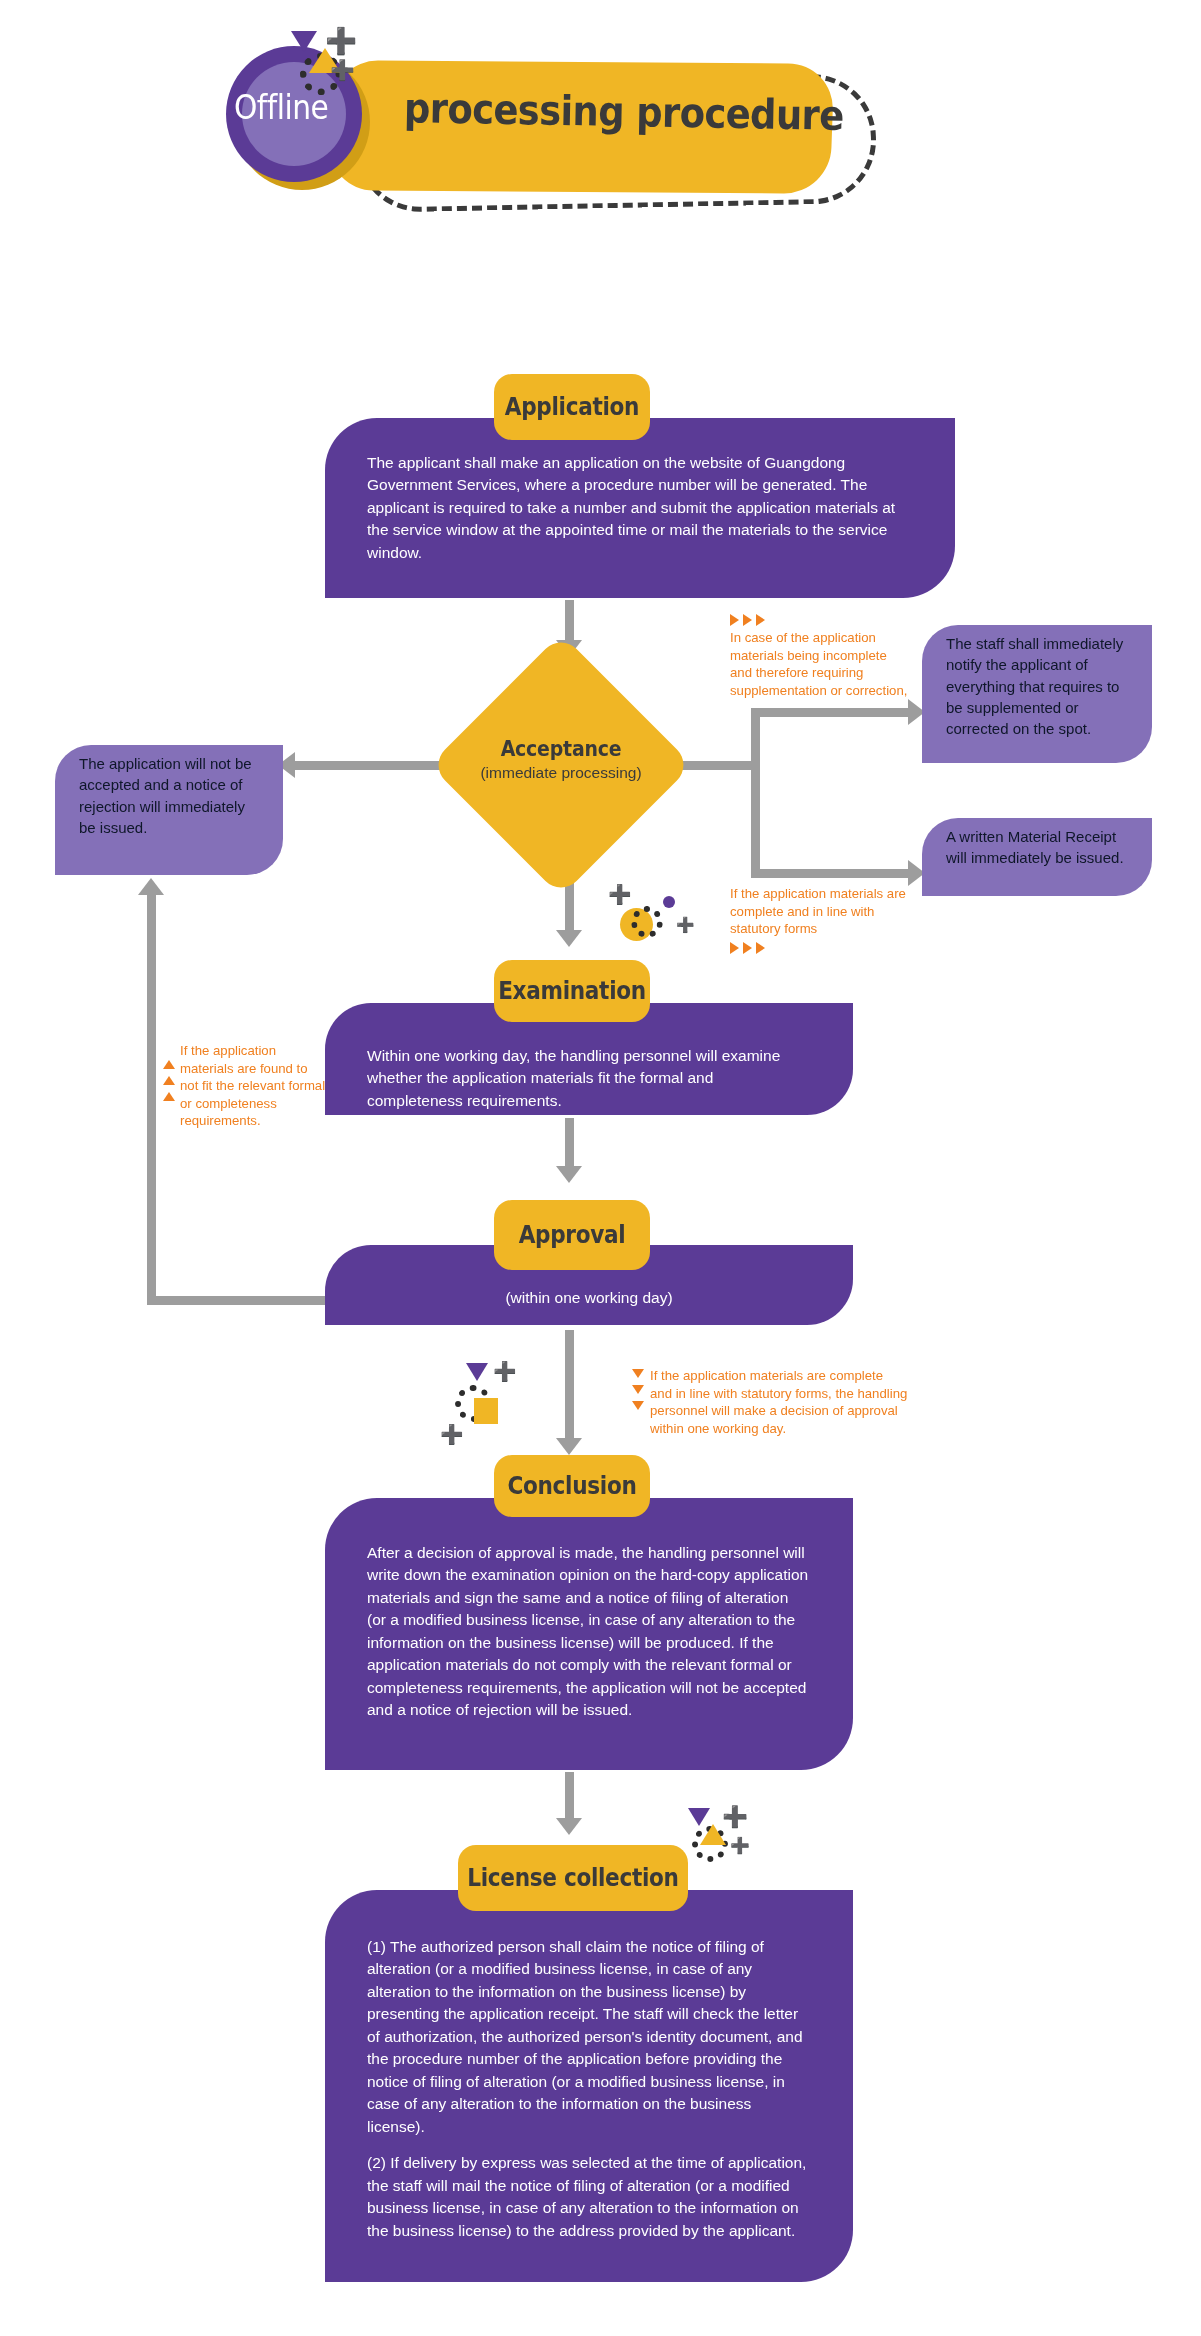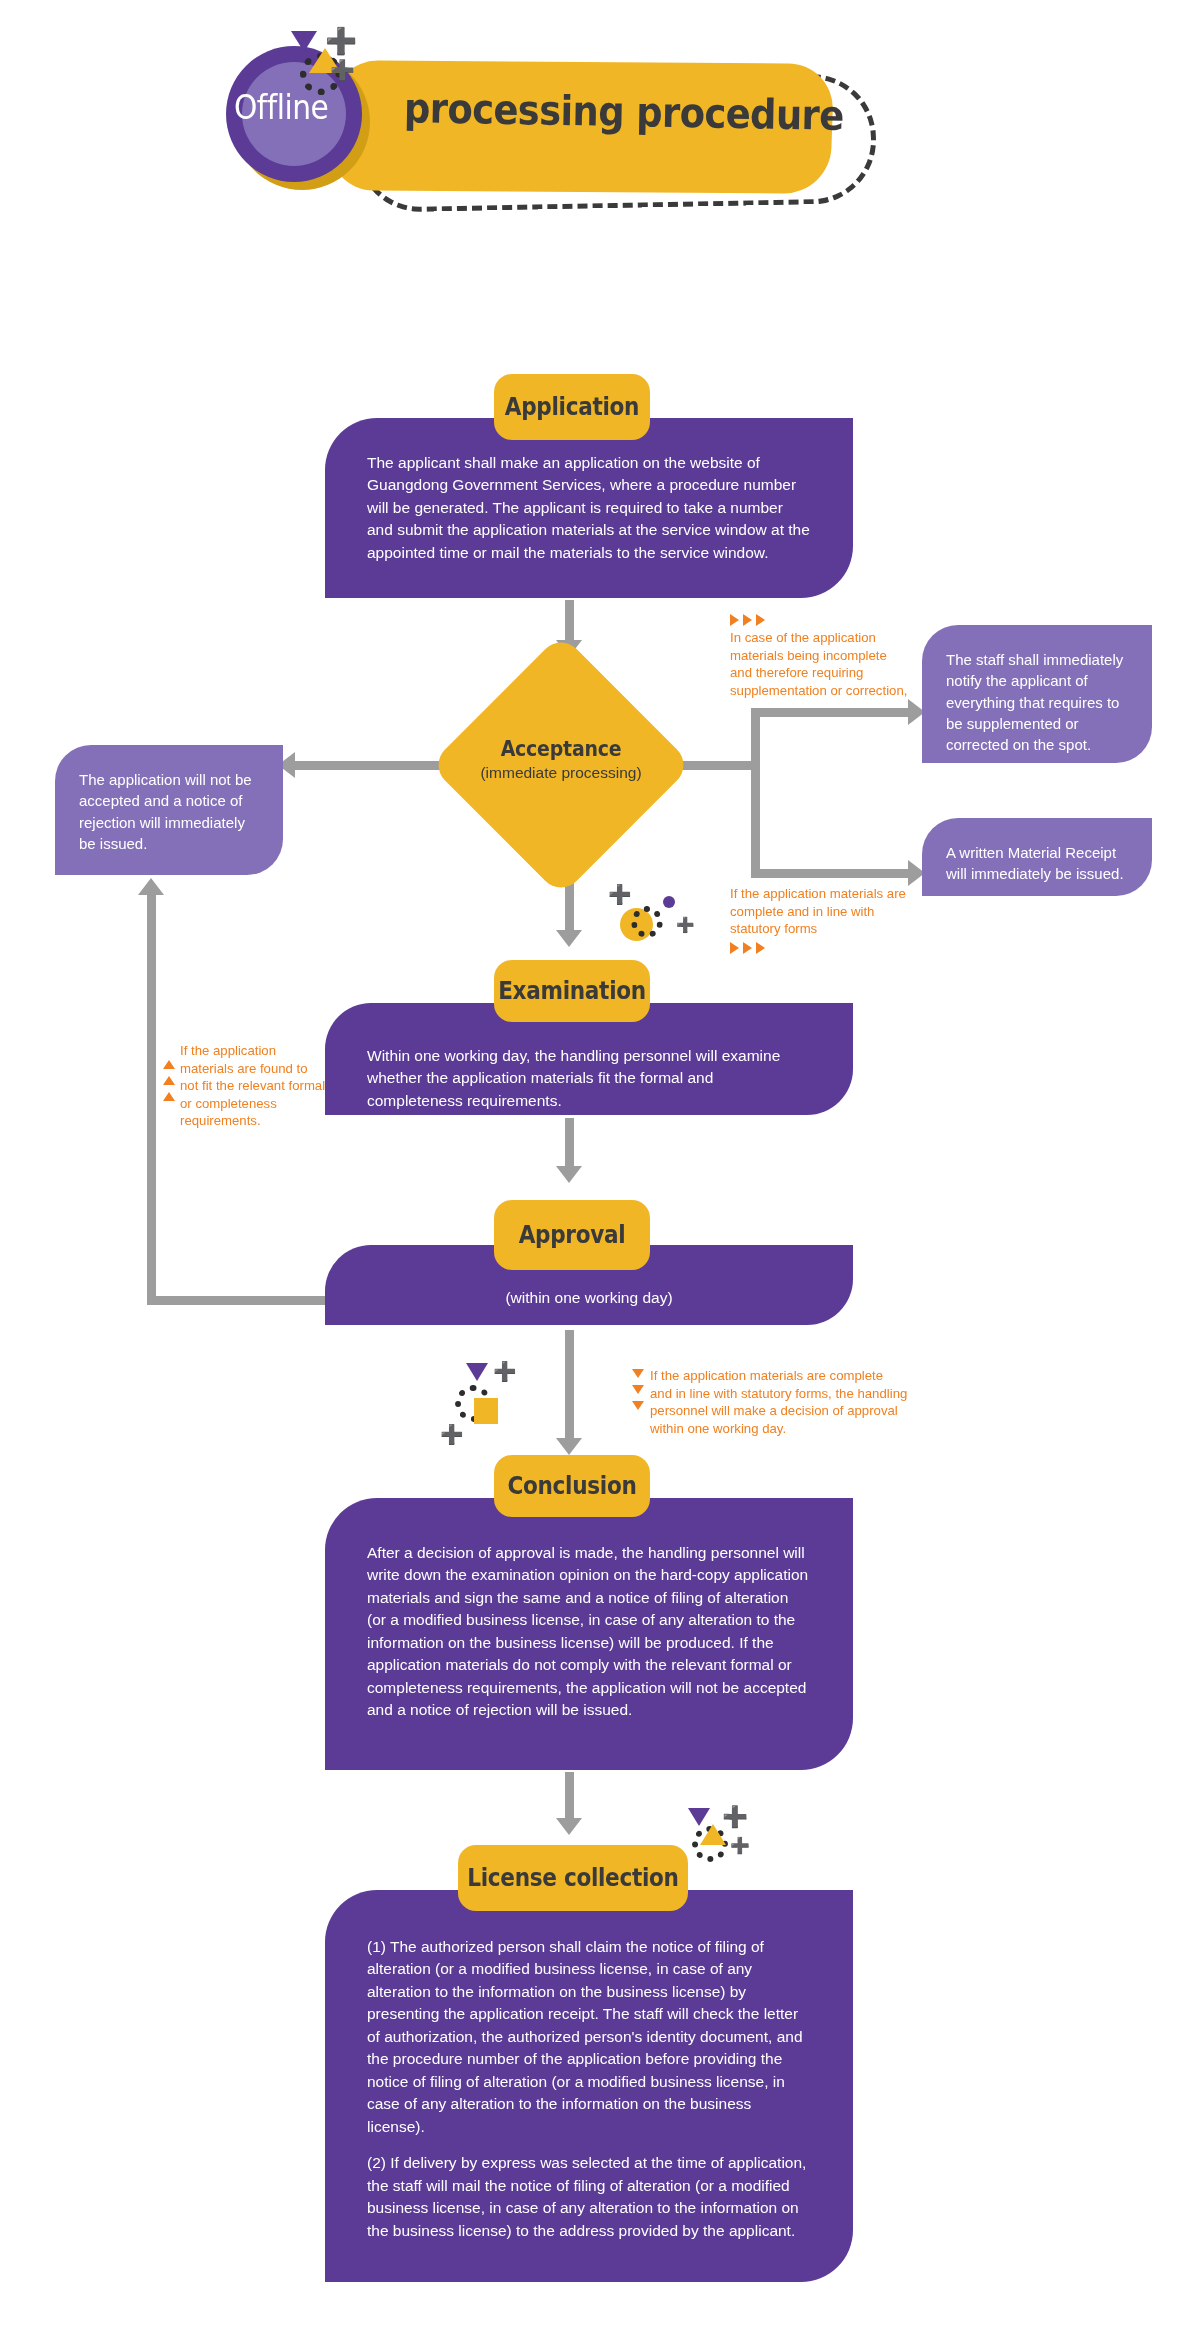--- a/index.html
+++ b/index.html
@@ -131,24 +131,24 @@
     z-index: 3;
   }
   .body-round-tl-br { border-radius: 52px 0 52px 0; }
   .body-round-tl-br-sm { border-radius: 46px 0 46px 0; }
   .stage-body p + p { margin-top: 14px; }
 
   
   .callout {
     position: absolute;
     background: #8470b8;
-    color: #ffffff;
+    color: #0f172a;
     font-size: 15px;
     line-height: 1.42;
-    padding: 24px 24px;
+    padding: 8px 24px;
     z-index: 3;
   }
   .callout-tl-br { border-radius: 36px 0 36px 0; }
 
   
   .line-v { position: absolute; background: #9d9d9d; width: 9px; }
   .line-h { position: absolute; background: #9d9d9d; height: 9px; }
   .arrow-down {
     position: absolute;
     width: 0; height: 0;
@@ -232,21 +232,21 @@
     <div class="hdr-circle-label">Offline</div>
   </div>
 
   <div class="deco deco-tri-down-purple" style="left:291px;top:31px;"></div>
   <div class="deco deco-plus" style="left:325px;top:28px;font-size:26px;">➕</div>
   <div class="deco deco-dotring" style="left:300px;top:53px;"></div>
   <div class="deco deco-tri-up-yellow" style="left:309px;top:48px;"></div>
   <div class="deco deco-plus" style="left:330px;top:60px;font-size:20px;">➕</div>
 
   <div class="stage-pill" style="left:494px;top:374px;width:156px;height:66px;">Application</div>
-  <div class="stage-body body-round-tl-br" style="left:325px;top:418px;width:528px;height:180px;">
+  <div class="stage-body body-round-tl-br" style="left:325px;top:418px;width:630px;height:180px;">
     <span>The applicant shall make an application on the website of Guangdong Government Services, where a procedure number will be generated. The applicant is required to take a number and submit the application materials at the service window at the appointed time or mail the materials to the service window.</span>
   </div>
 
   <div class="line-v" style="left:565px;top:600px;height:42px;"></div>
   <div class="arrow-down" style="left:556px;top:640px;"></div>
 
   <div id="acceptance-diamond"></div>
   <div id="acceptance-label">
     <div class="l1">Acceptance</div>
     <div class="l2">(immediate processing)</div>

